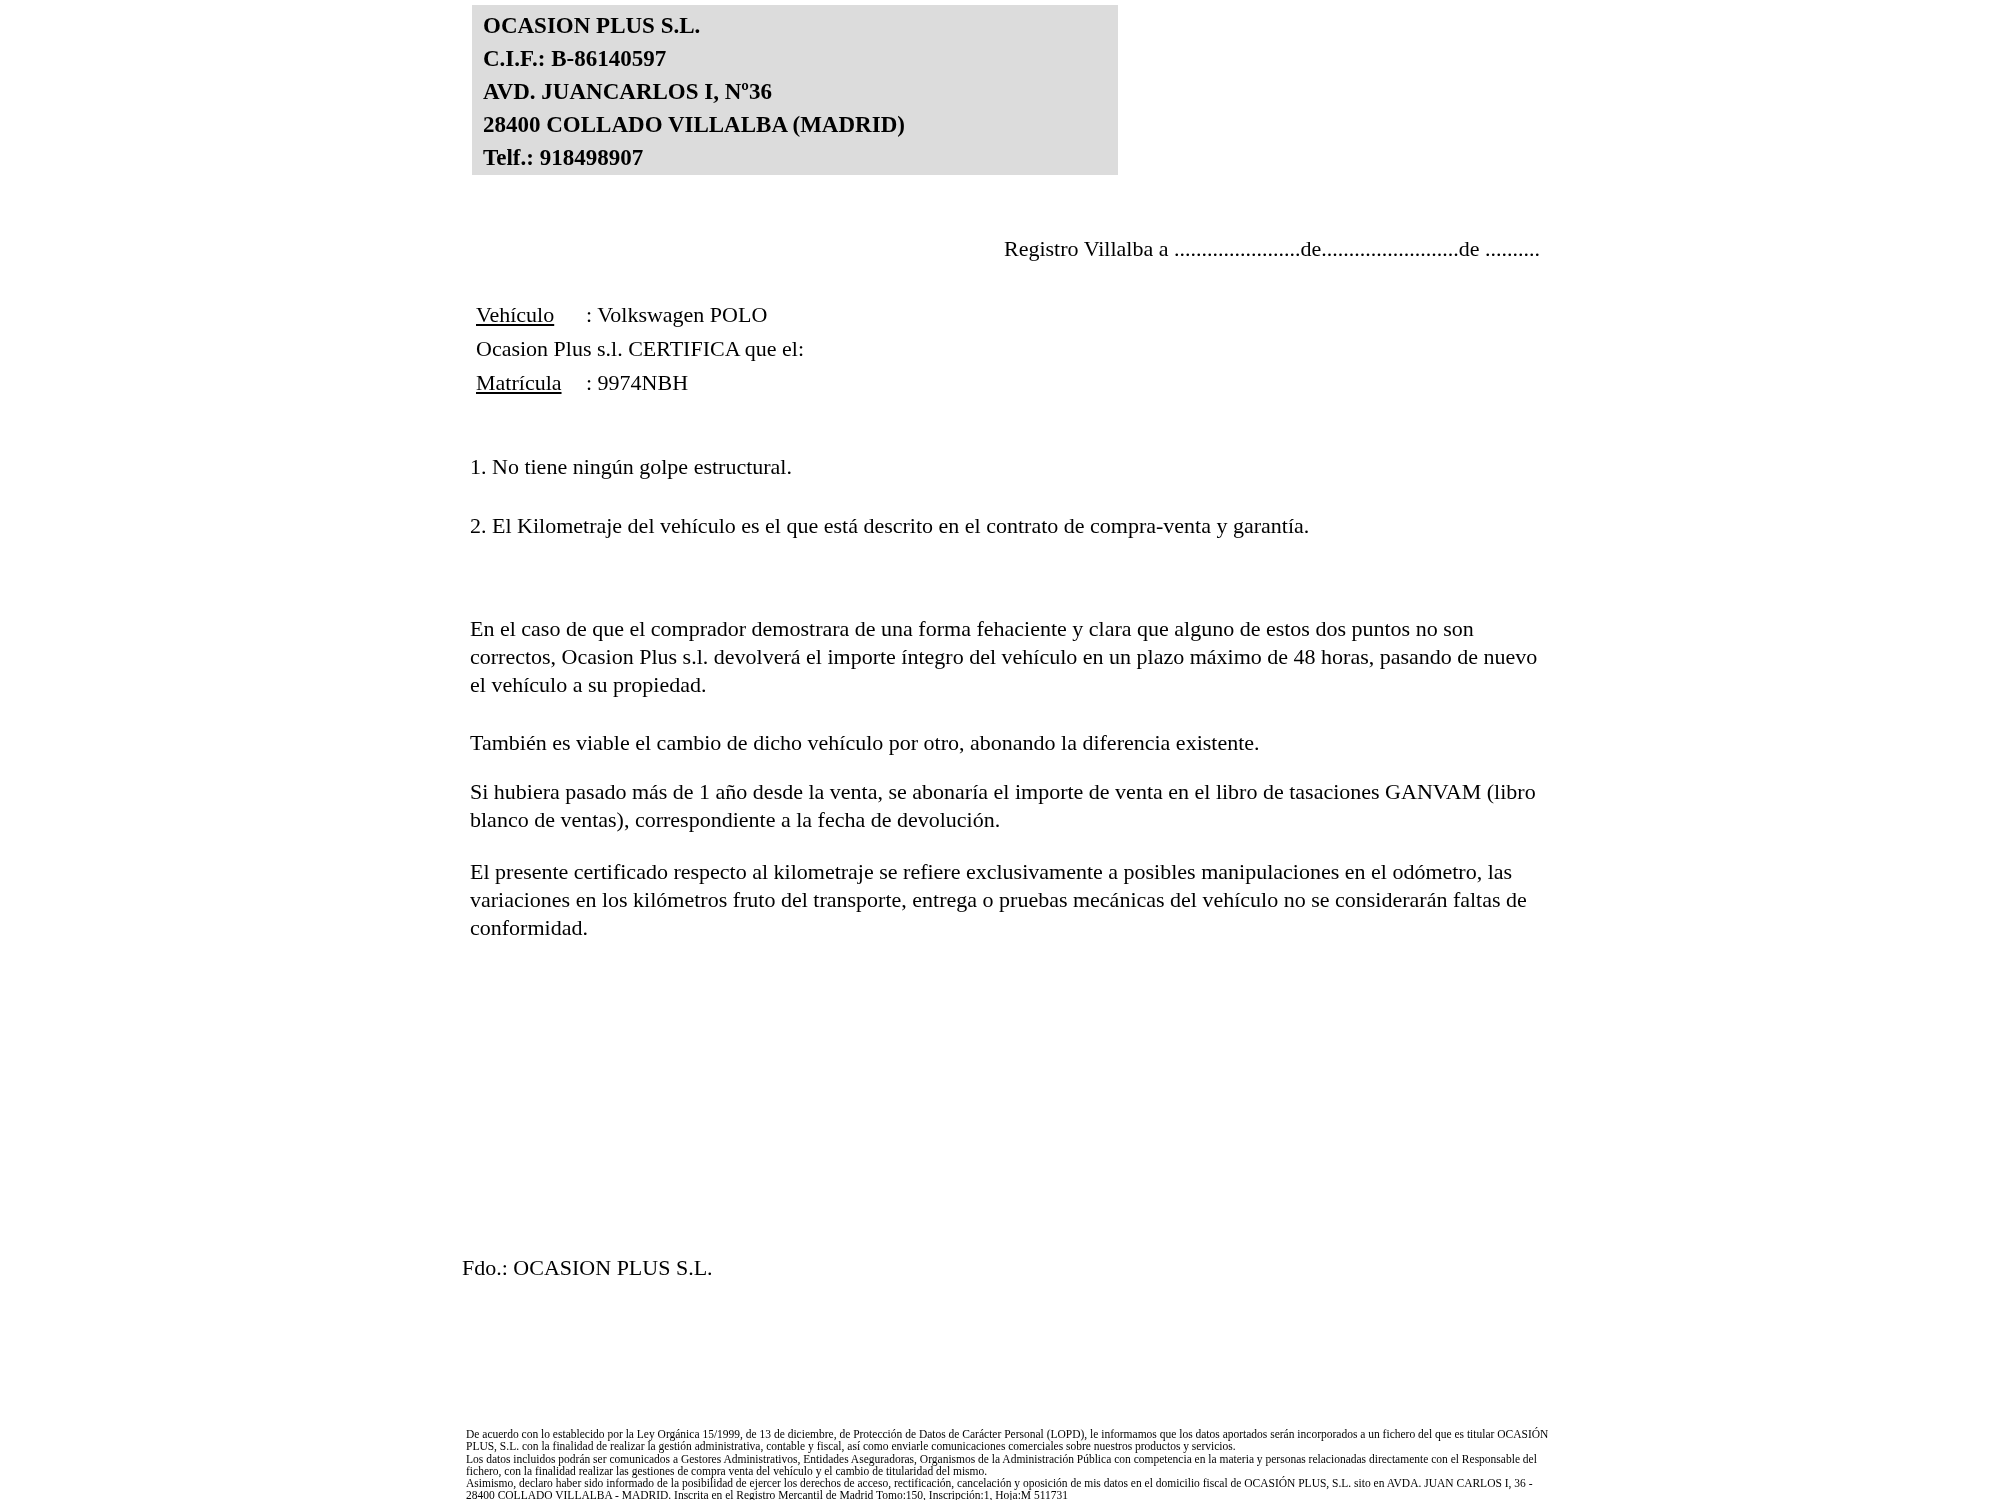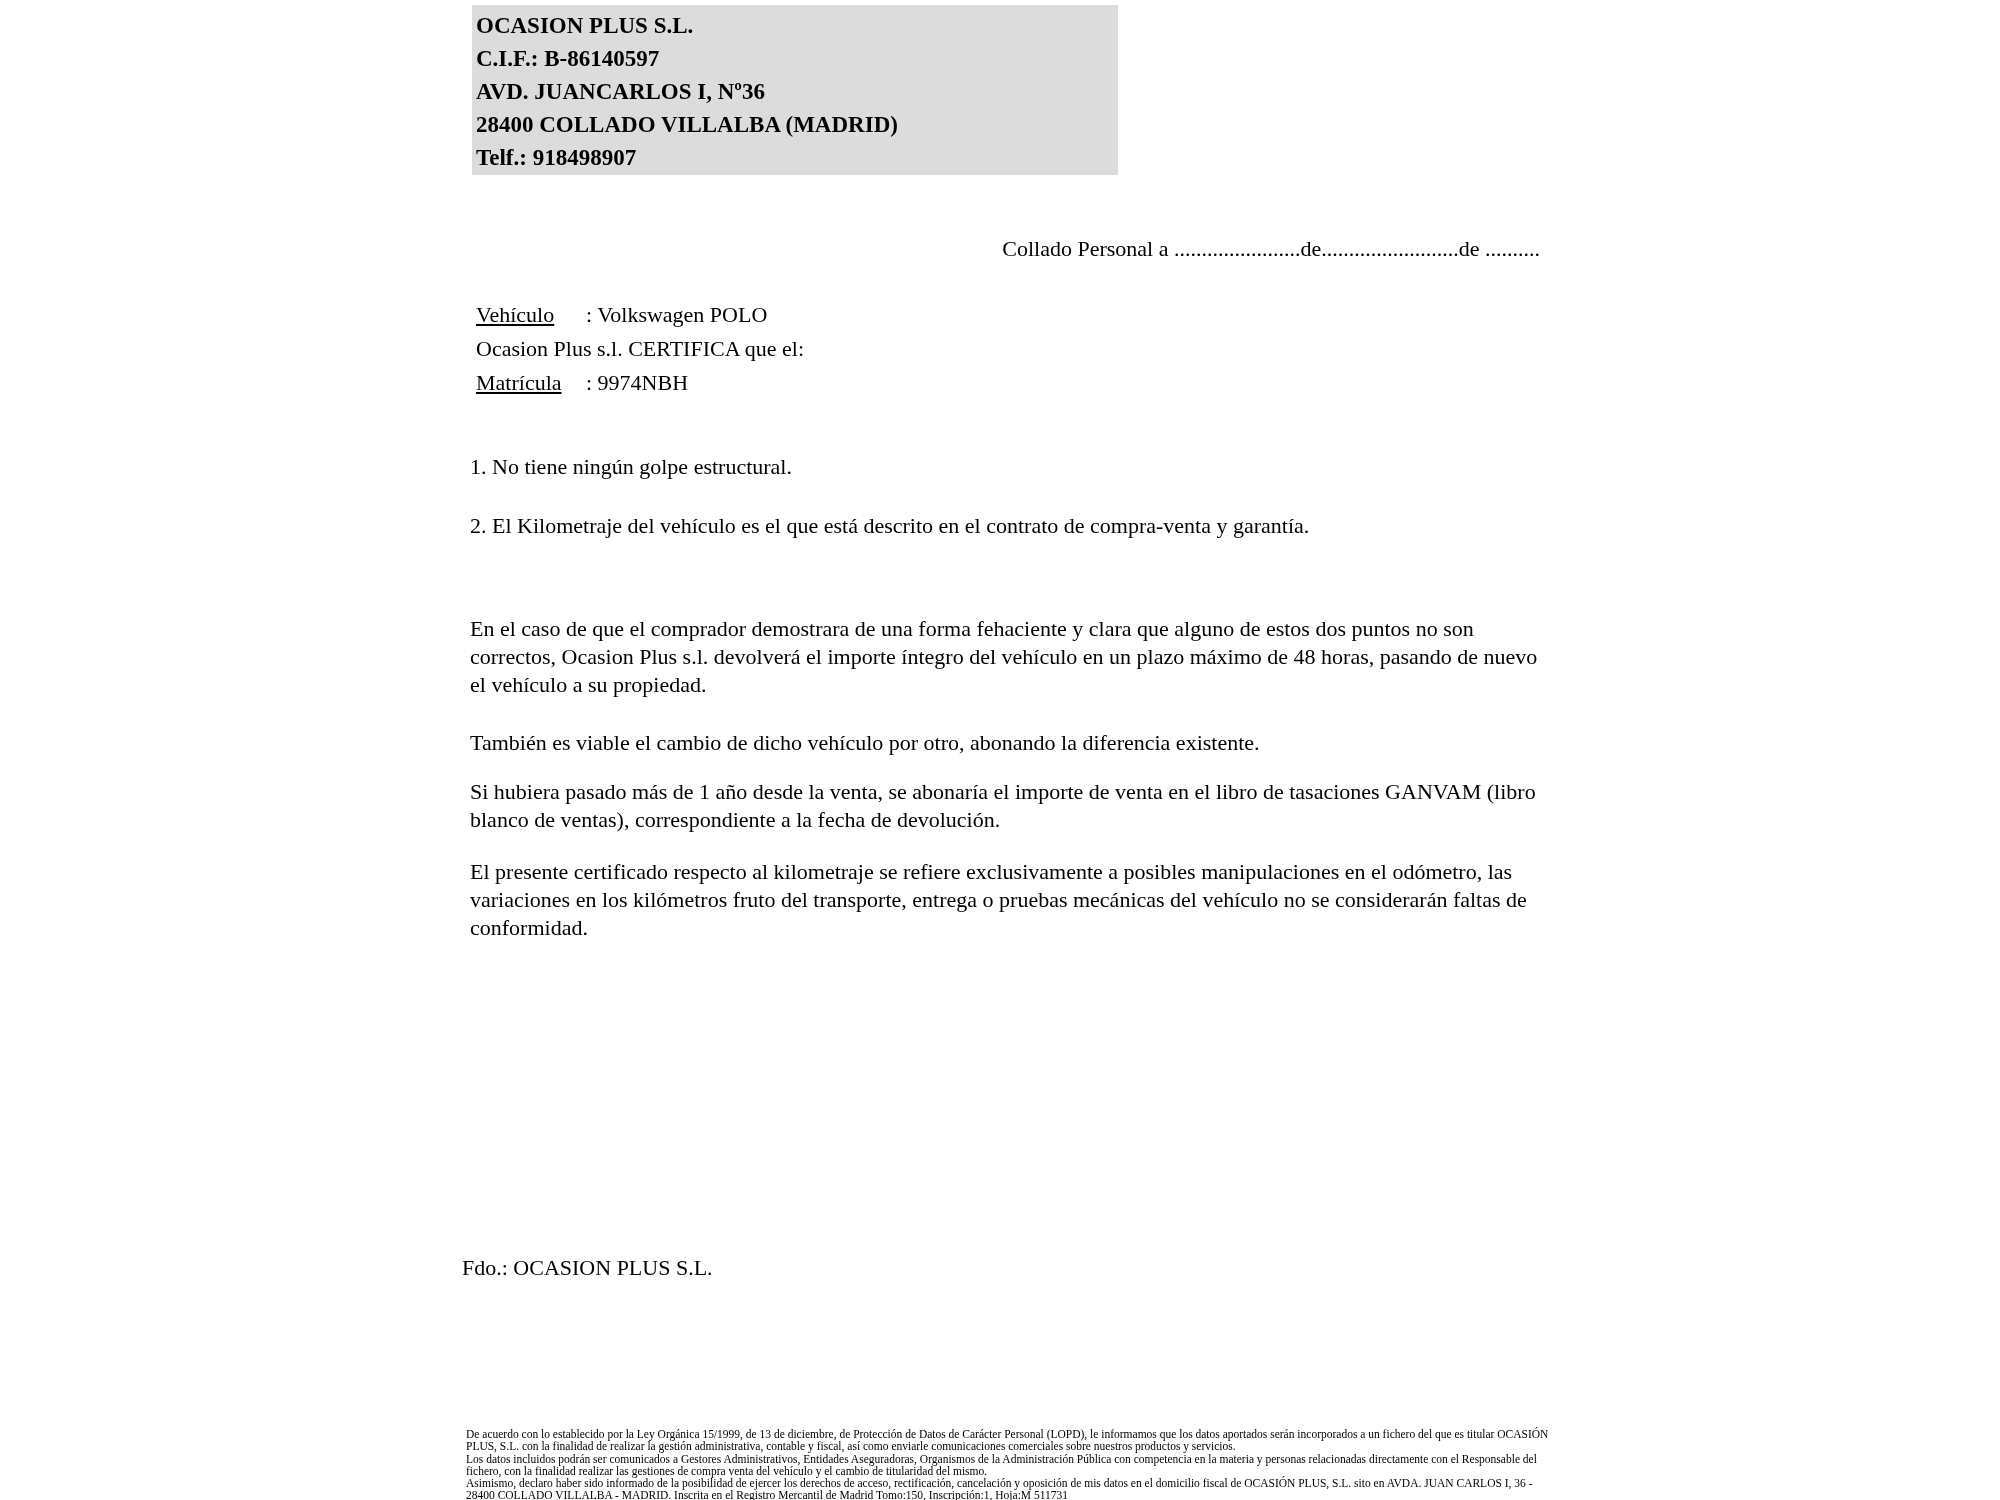--- a/index.html
+++ b/index.html
@@ -15,21 +15,21 @@
     font-family: "Liberation Serif", serif;
     color: #000000;
     overflow: hidden;
   }
   .header-box {
     position: absolute;
     left: 472px;
     top: 5px;
     width: 646px;
     height: 170px;
-    padding: 4px 0 0 4px;
+    padding: 4px 0 0 11px;
     box-sizing: border-box;
     font-size: 23px;
     font-weight: bold;
     line-height: 33px;
   }
   .date-line {
     position: absolute;
     left: 472px;
     top: 236px;
     width: 1068px;
@@ -94,21 +94,21 @@
 <div class="page">
 
   <div class="header-box" style="background: rgb(220, 220, 220);">
     <div>OCASION PLUS S.L.</div>
     <div>C.I.F.: B-86140597</div>
     <div>AVD. JUANCARLOS I, Nº36</div>
     <div>28400 COLLADO VILLALBA (MADRID)</div>
     <div>Telf.: 918498907</div>
   </div>
 
-  <div class="date-line">Collado Personal a .......................de.........................de ..........</div>
+  <div class="date-line">Registro Villalba a .......................de.........................de ..........</div>
 
   <div class="certify">
     <div>
       <span class="kv-label">Vehículo</span><span>: Volkswagen POLO</span>
     </div>
     <div>Ocasion Plus s.l. CERTIFICA que el:</div>
     <div>
       <span class="kv-label">Matrícula</span><span>: 9974NBH</span>
     </div>
   </div>

